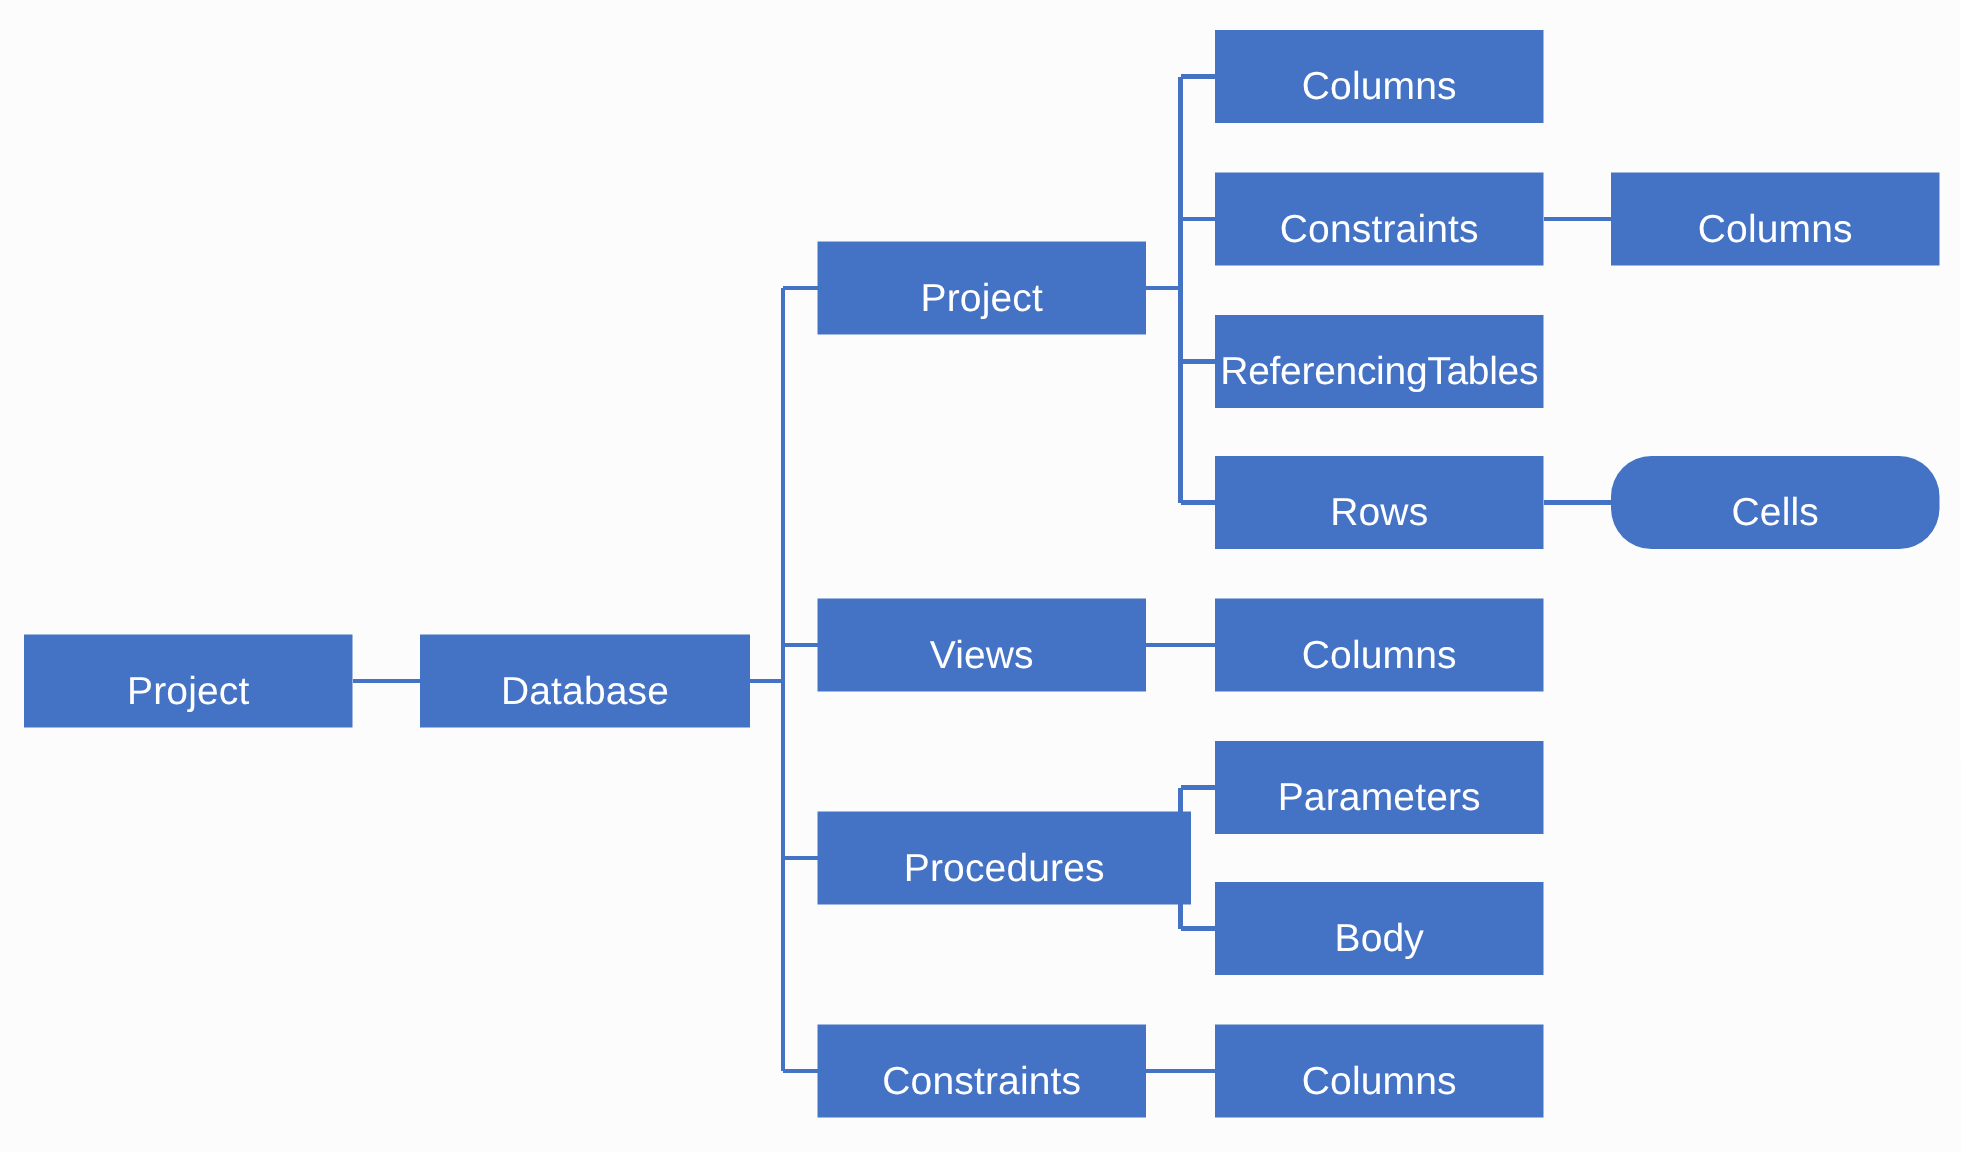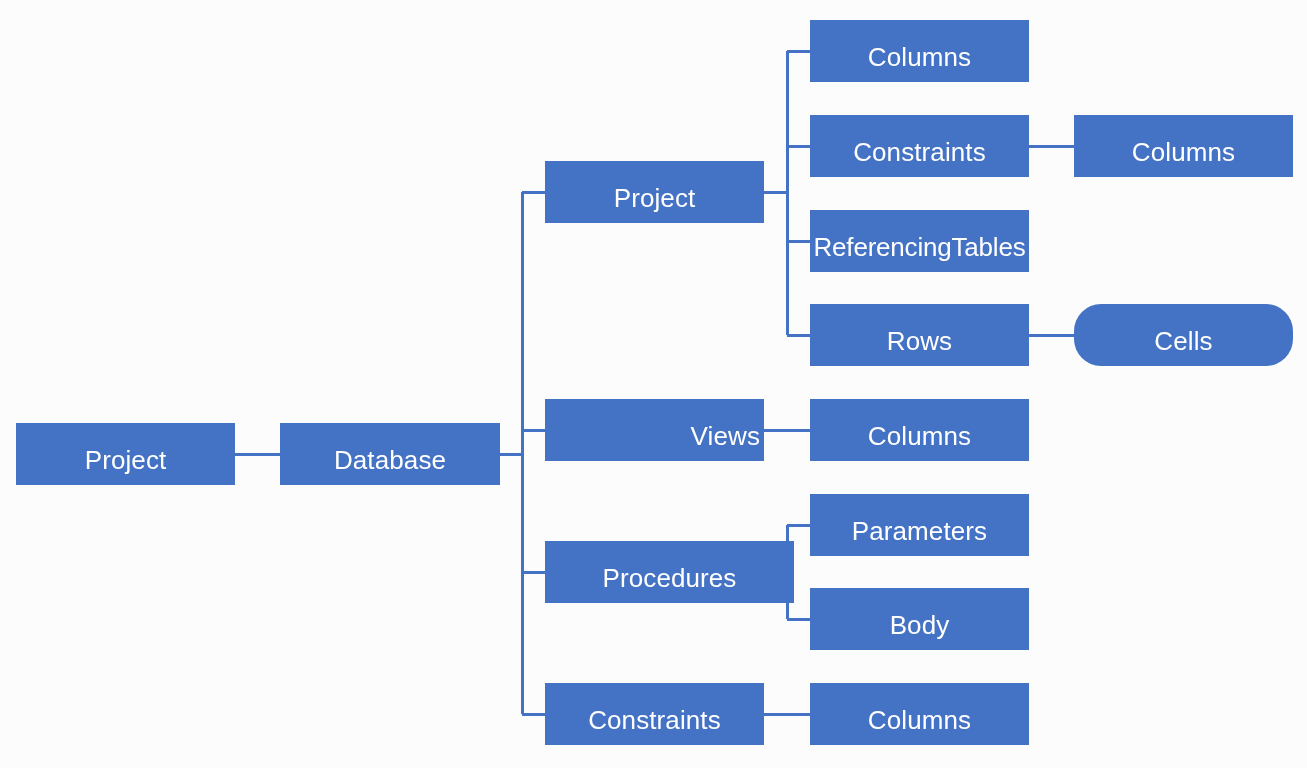--- a/index.html
+++ b/index.html
@@ -97,21 +97,21 @@
   </div>
 
   <div class="node" style="left:16px; top:423px; width:219px; height:62px;">
     <span class="node-label">Project</span>
   </div>
 
   <div class="node" style="left:545px; top:161px; width:219px; height:62px;">
     <span class="node-label">Project</span>
   </div>
 
-  <div class="node" style="left:545px; top:399px; width:219px; height:62px;justify-content:flex-end;">
+  <div class="node" style="left:545px; top:399px; width:219px; height:62px;">
     <span class="node-label">Views</span>
   </div>
 
   <div class="node" style="left:545px; top:541px; width:249px; height:62px;">
     <span class="node-label">Procedures</span>
   </div>
 
   <div class="node" style="left:545px; top:683px; width:219px; height:62px;">
     <span class="node-label">Constraints</span>
   </div>

